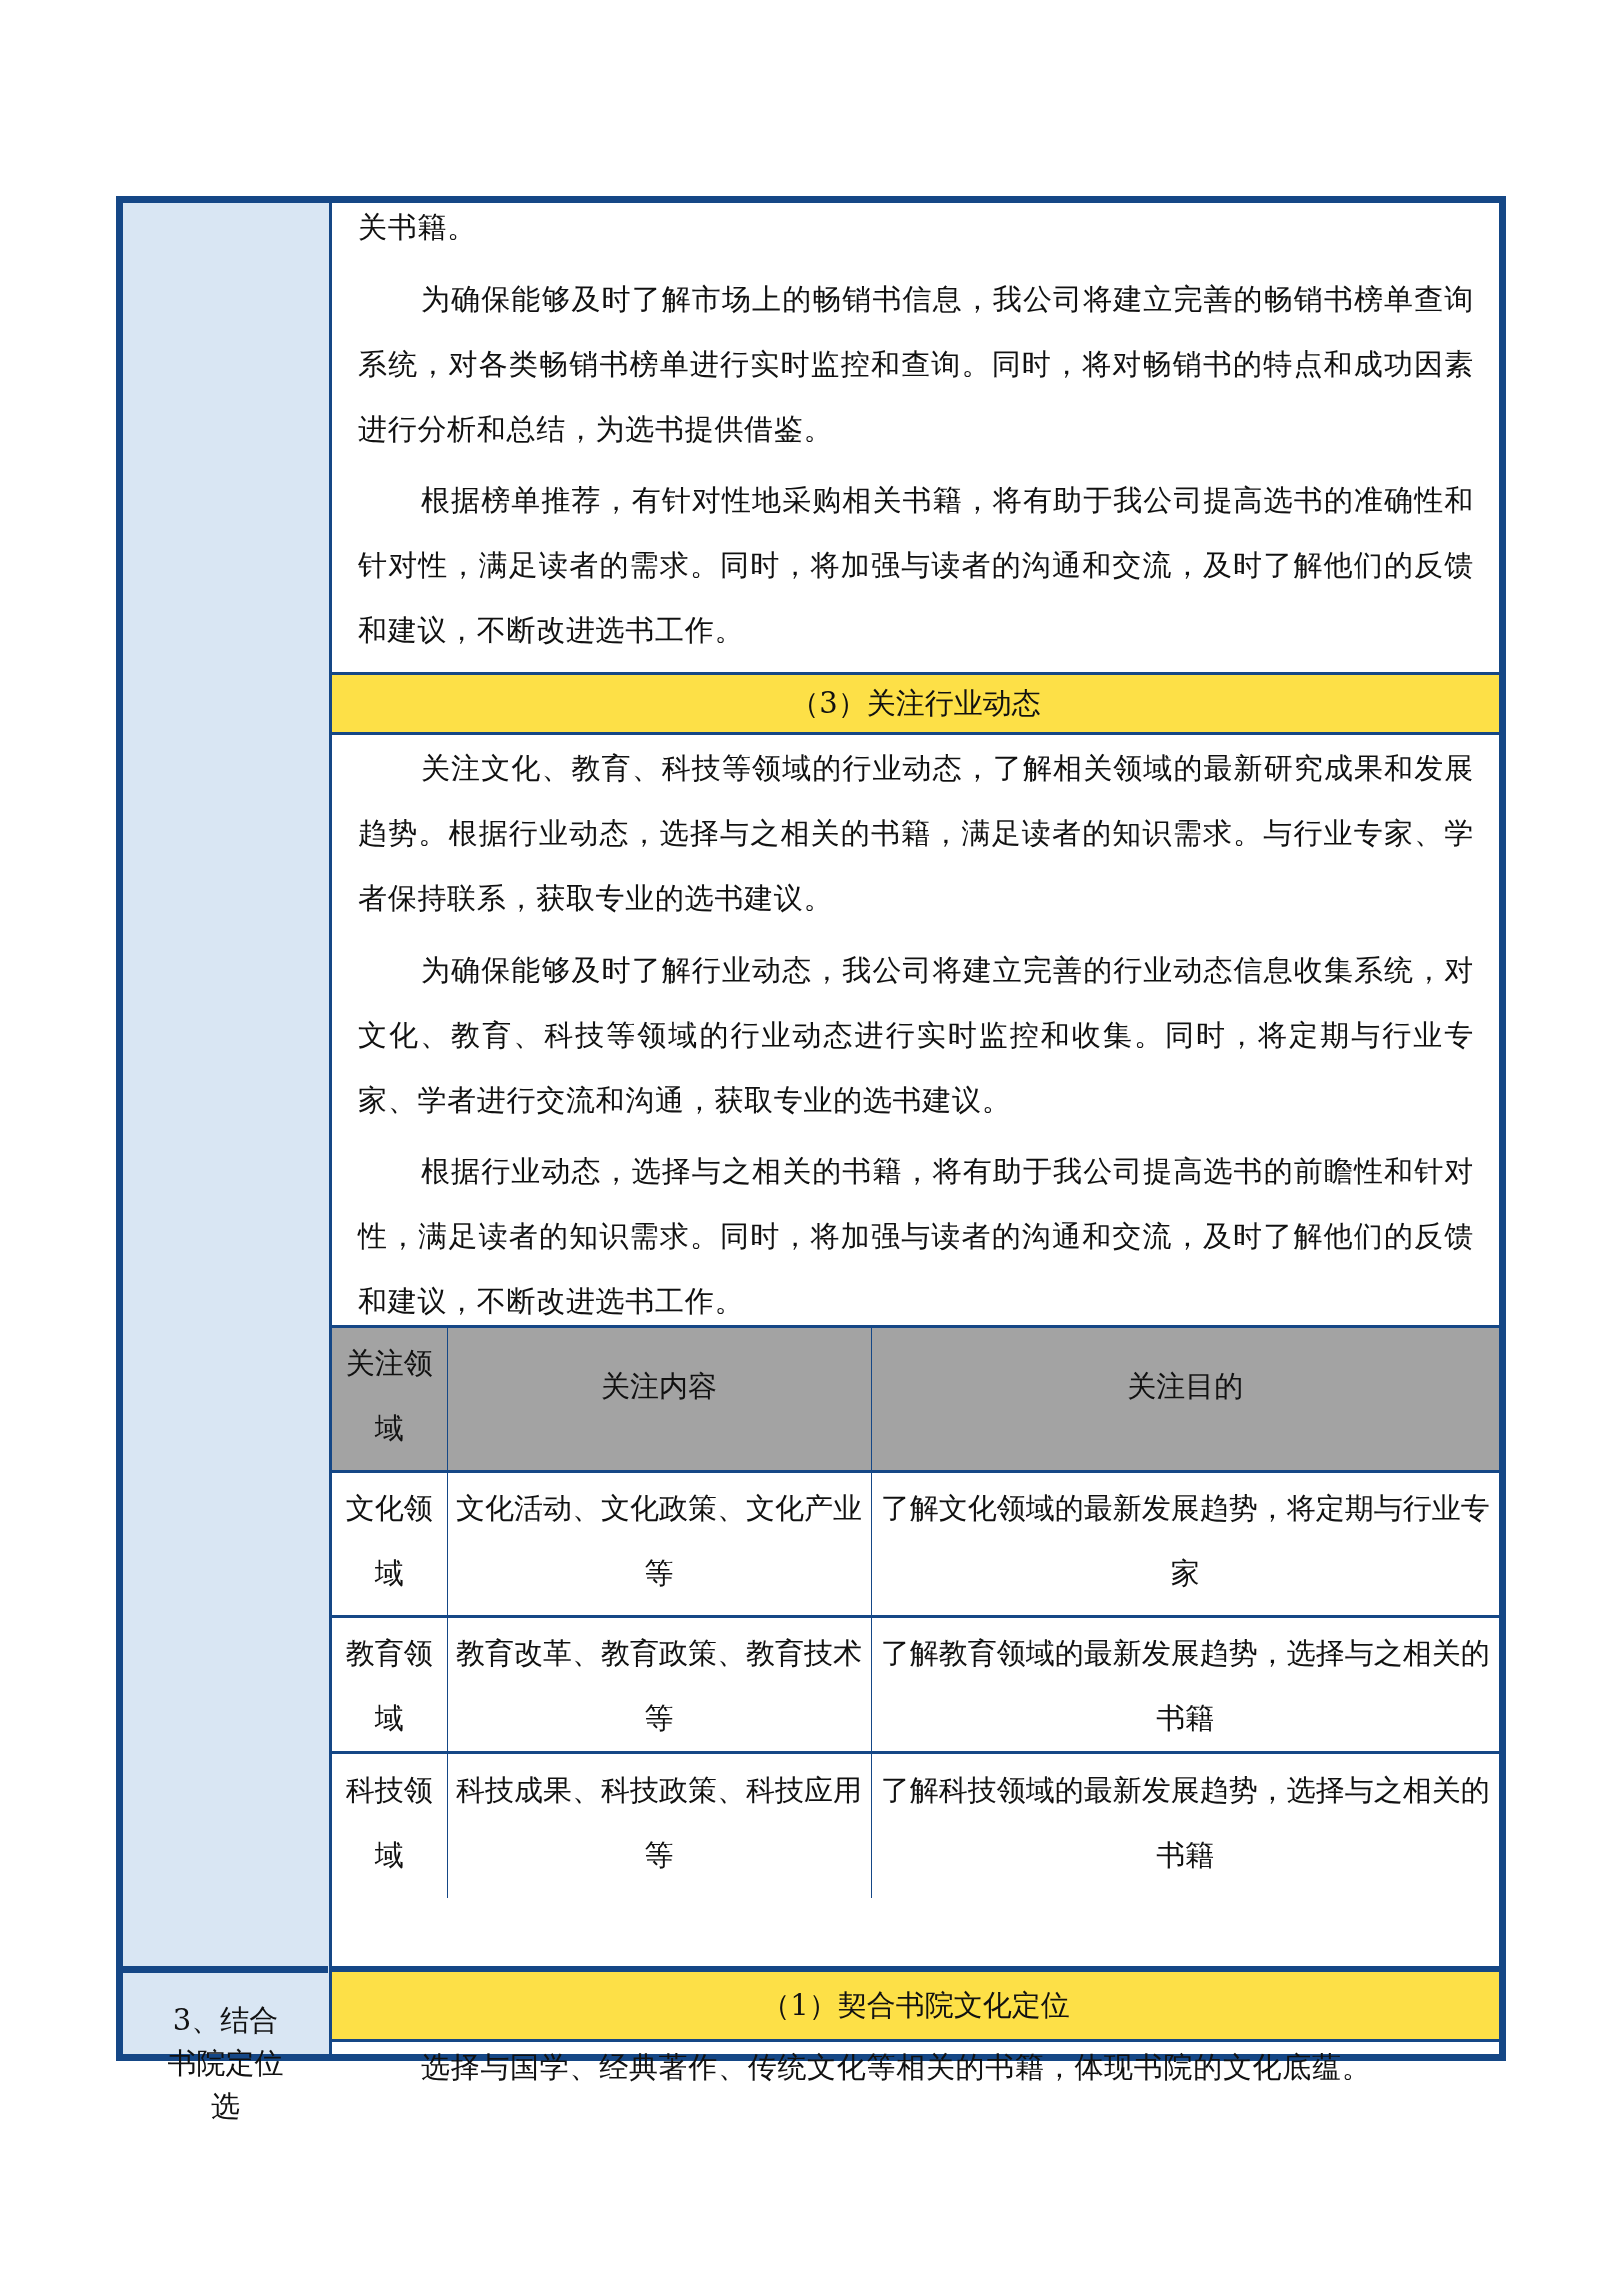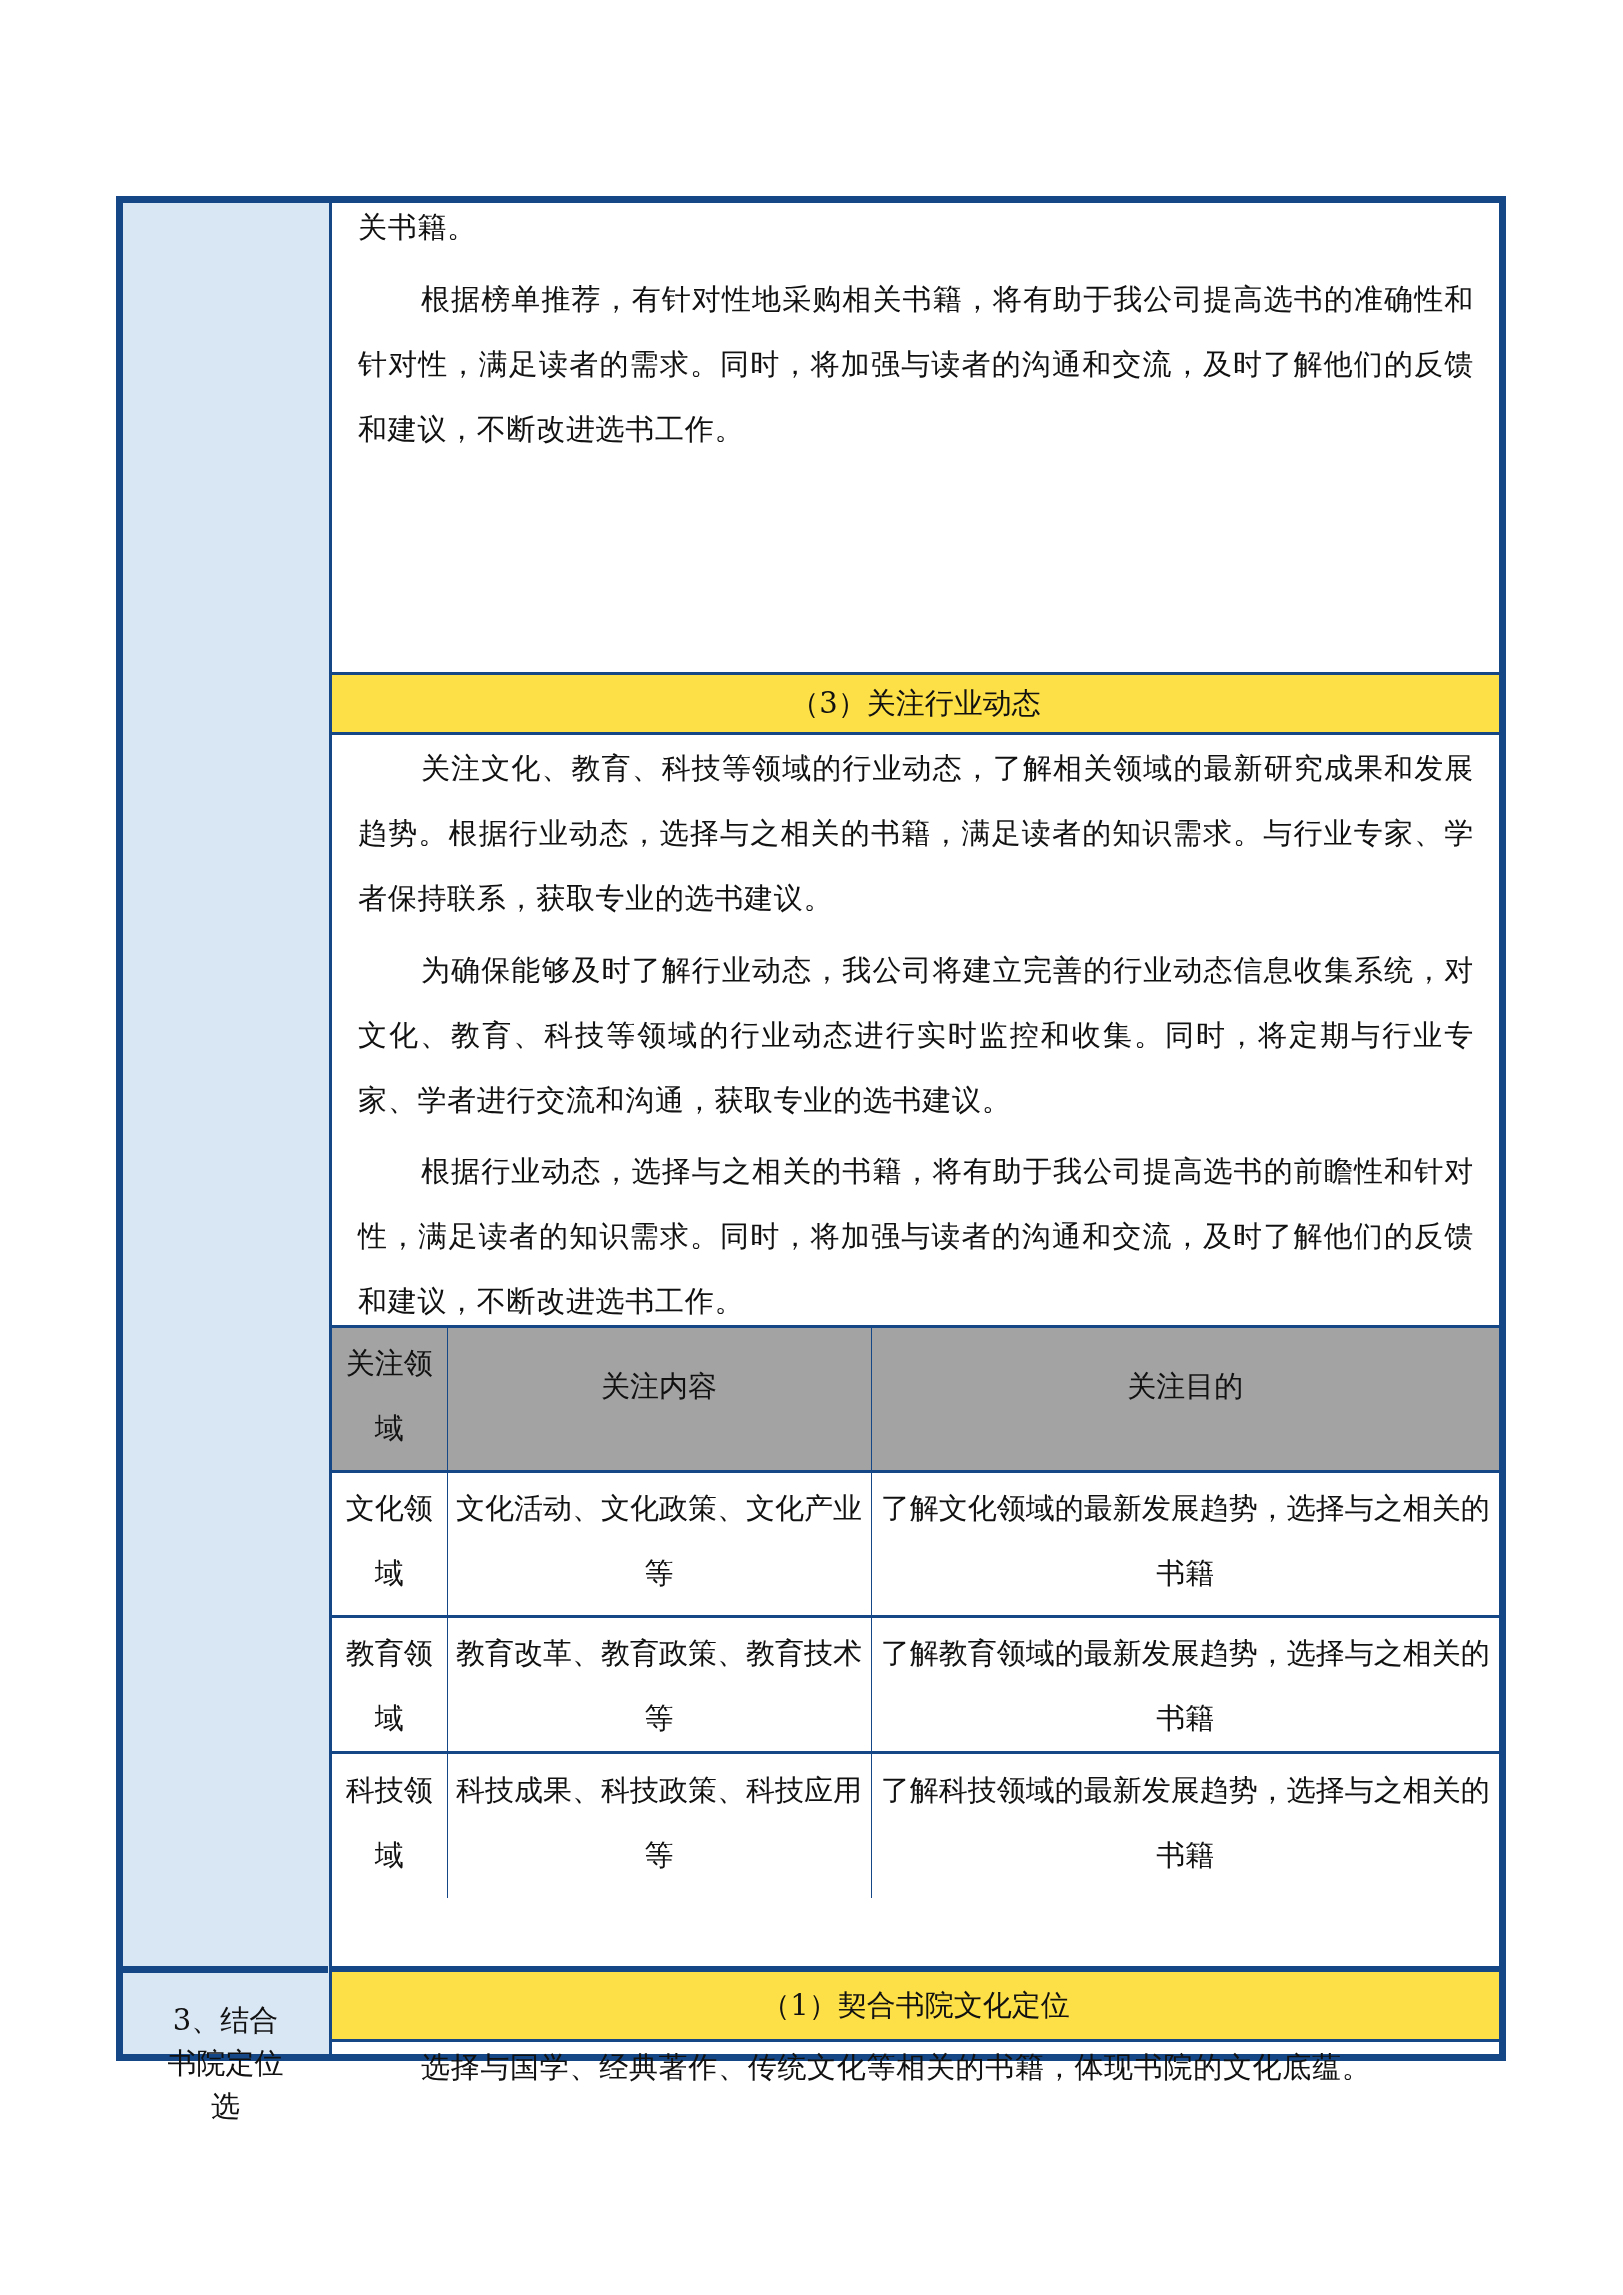--- a/index.html
+++ b/index.html
@@ -33,20 +33,21 @@
   <div class="leftcol"></div>
   <div class="bottomdivider" style="top:1763px;"></div>
   <div class="lefttext" style="top:1770px; padding-top:26px;">
     <span style="display:inline-block;width:124px;">3、结合书院定位选</span>
   </div>
 
   <div class="rightcol">
 
     <div class="block" style="top:-7.9px;">
       <p class="p">关书籍。</p>
+      <p class="p indent" style="margin-top:6.5px;">为确保能够及时了解市场上的畅销书信息，我公司将建立完善的畅销书榜单查询系统，对各类畅销书榜单进行实时监控和查询。同时，将对畅销书的特点和成功因素进行分析和总结，为选书提供借鉴。</p>
       <p class="p indent" style="margin-top:6.5px;">根据榜单推荐，有针对性地采购相关书籍，将有助于我公司提高选书的准确性和针对性，满足读者的需求。同时，将加强与读者的沟通和交流，及时了解他们的反馈和建议，不断改进选书工作。</p>
     </div>
 
     <div class="sechead" style="top:469px; height:63px;">
       <span>（3）关注行业动态</span>
     </div>
 
     <div class="block" style="top:533px;">
       <p class="p indent">关注文化、教育、科技等领域的行业动态，了解相关领域的最新研究成果和发展趋势。根据行业动态，选择与之相关的书籍，满足读者的知识需求。与行业专家、学者保持联系，获取专业的选书建议。</p>
       <p class="p indent" style="margin-top:6.5px;">为确保能够及时了解行业动态，我公司将建立完善的行业动态信息收集系统，对文化、教育、科技等领域的行业动态进行实时监控和收集。同时，将定期与行业专家、学者进行交流和沟通，获取专业的选书建议。</p>
@@ -61,21 +62,21 @@
         </colgroup>
       <tbody>
           <tr class="head" style="height:145px;">
         <td style="line-height:65px;padding-top:3.3px;">关注领域</td>
         <td style="vertical-align:middle;padding-bottom:26px;">关注内容</td>
         <td style="vertical-align:middle;padding-bottom:26px;">关注目的</td>
       </tr>
       <tr style="height:145px;">
         <td style="padding-top:3.3px;">文化领域</td>
         <td style="padding-top:3.3px;">文化活动、文化政策、文化产业等</td>
-        <td style="padding-top:3.3px;">了解文化领域的最新发展趋势，选择与之相关的书籍</td>
+        <td style="padding-top:3.3px;">了解文化领域的最新发展趋势，将定期与行业专家</td>
       </tr>
       <tr style="height:109px;">
         <td style="padding-top:3.3px;">教育领域</td>
         <td style="padding-top:3.3px;">教育改革、教育政策、教育技术等</td>
         <td style="padding-top:3.3px;">了解教育领域的最新发展趋势，选择与之相关的书籍</td>
       </tr>
       <tr style="height:145px;">
         <td style="padding-top:3.3px;">科技领域</td>
         <td style="padding-top:3.3px;">科技成果、科技政策、科技应用等</td>
         <td style="padding-top:3.3px;">了解科技领域的最新发展趋势，选择与之相关的书籍</td>

